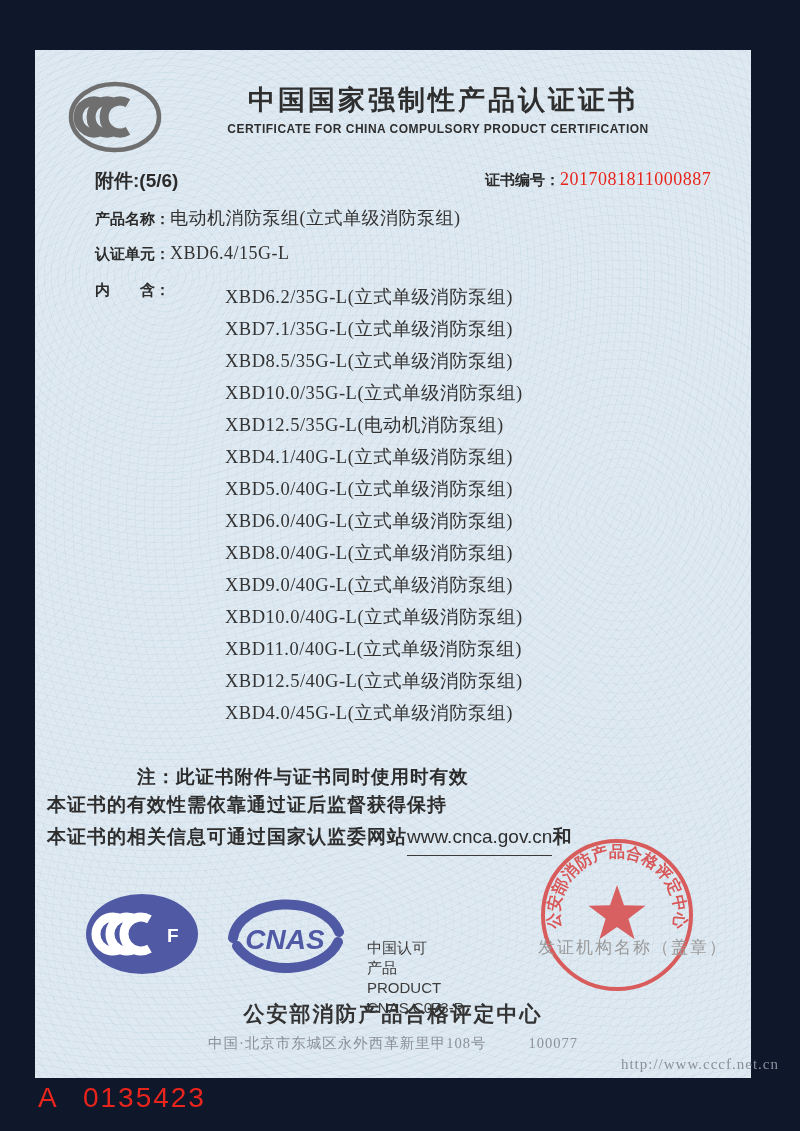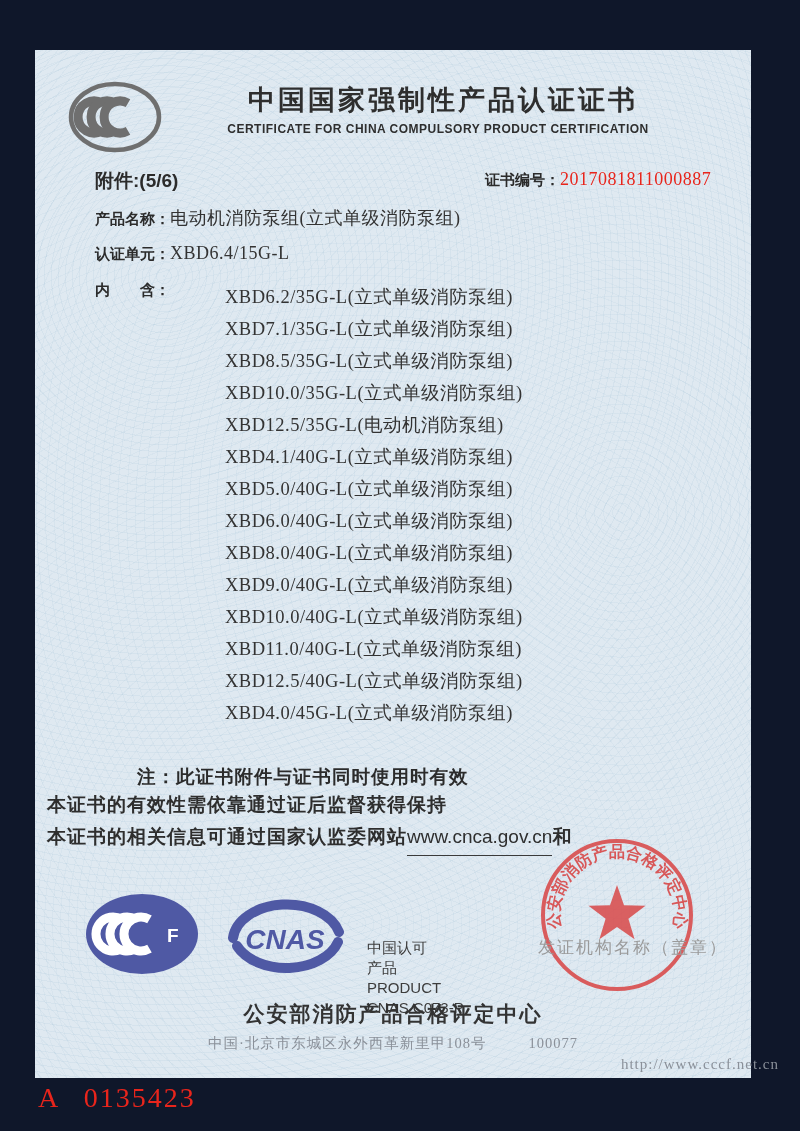--- a/index.html
+++ b/index.html
@@ -35,21 +35,21 @@
          border-bottom:1.5px solid #3a3a3a;padding-bottom:8px;letter-spacing:0;}
   .acc-text{left:332px;top:848px;font-size:15px;line-height:20px;color:#3c3c3c;
             font-family:"Liberation Sans","DejaVu Sans",sans-serif;margin-top:40px;}
   .seal-caption{left:503px;top:886px;font-size:17px;color:#9a9a9a;letter-spacing:2px;}
   .issuer-name{left:0;width:716px;top:950px;text-align:center;font-size:21px;font-weight:bold;
                font-family:"Liberation Sans","DejaVu Sans",sans-serif;letter-spacing:2px;color:#333;}
   .issuer-addr{left:0;width:716px;top:984px;text-align:center;font-size:14.5px;color:#8a9099;letter-spacing:1px;}
   .issuer-addr .postcode{margin-left:42px;}
   .issuer-site{left:0;width:716px;top:1006px;text-align:right;font-size:15px;color:#8a9099;letter-spacing:1px;margin-left:28px;}
   .serial{left:38px;top:1082px;font-size:28px;color:#e8251c;letter-spacing:2px;word-spacing:16px;
-          font-family:Liberation Serif, serif;}
+          font-family:Liberation Sans, sans-serif;}
   .logo-ccc-top{left:32px;top:30px;}
   .logo-cccf{left:48px;top:842px;}
   .logo-cnas{left:190px;top:842px;}
   .seal-svg{left:492px;top:775px;}
 </style>
 </head>
 <body>
 
 <div class="page">
   <div class="paper">

